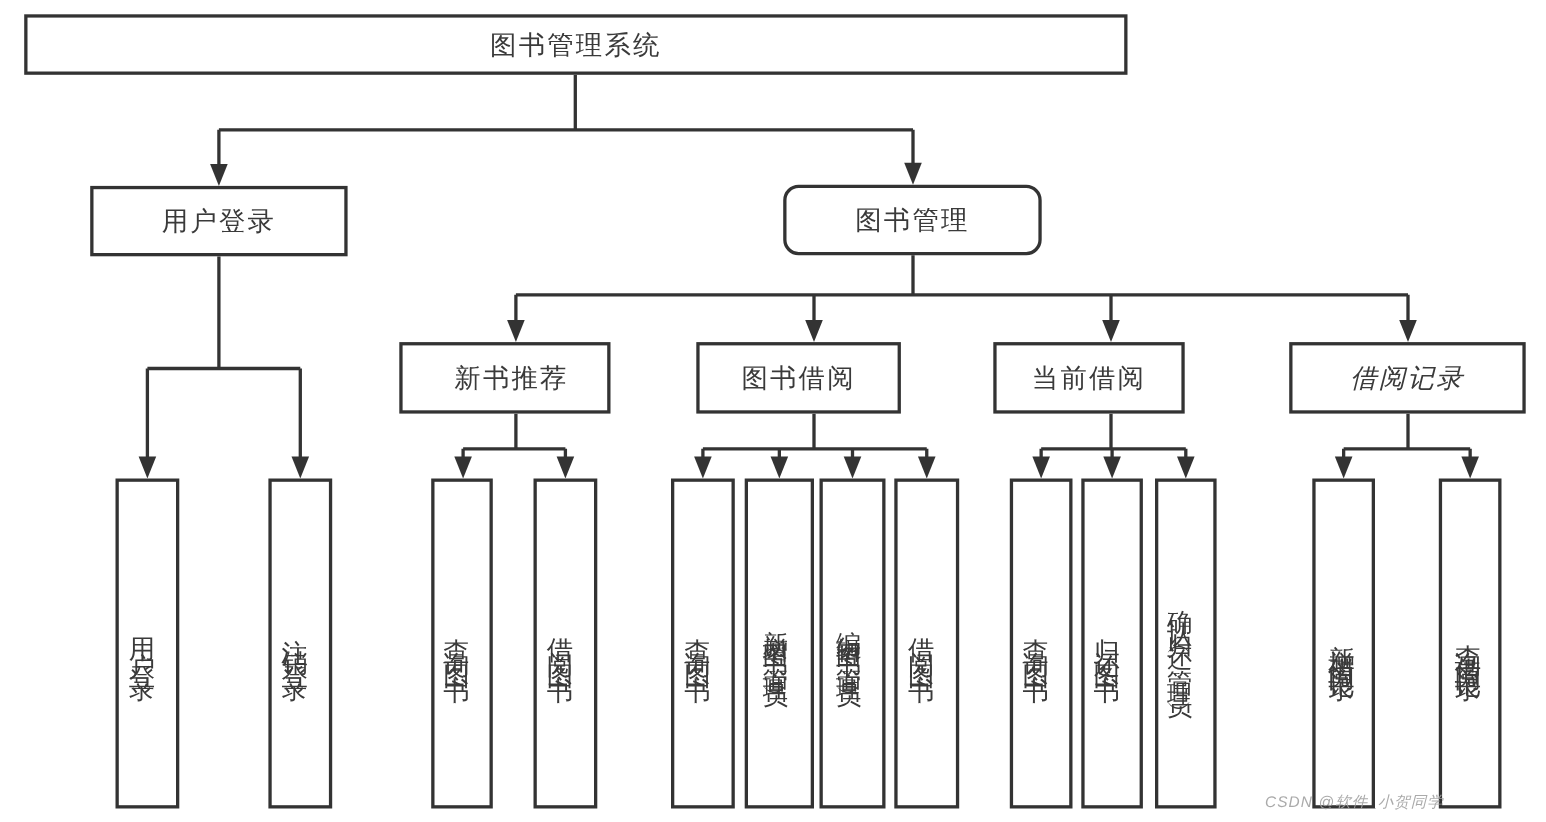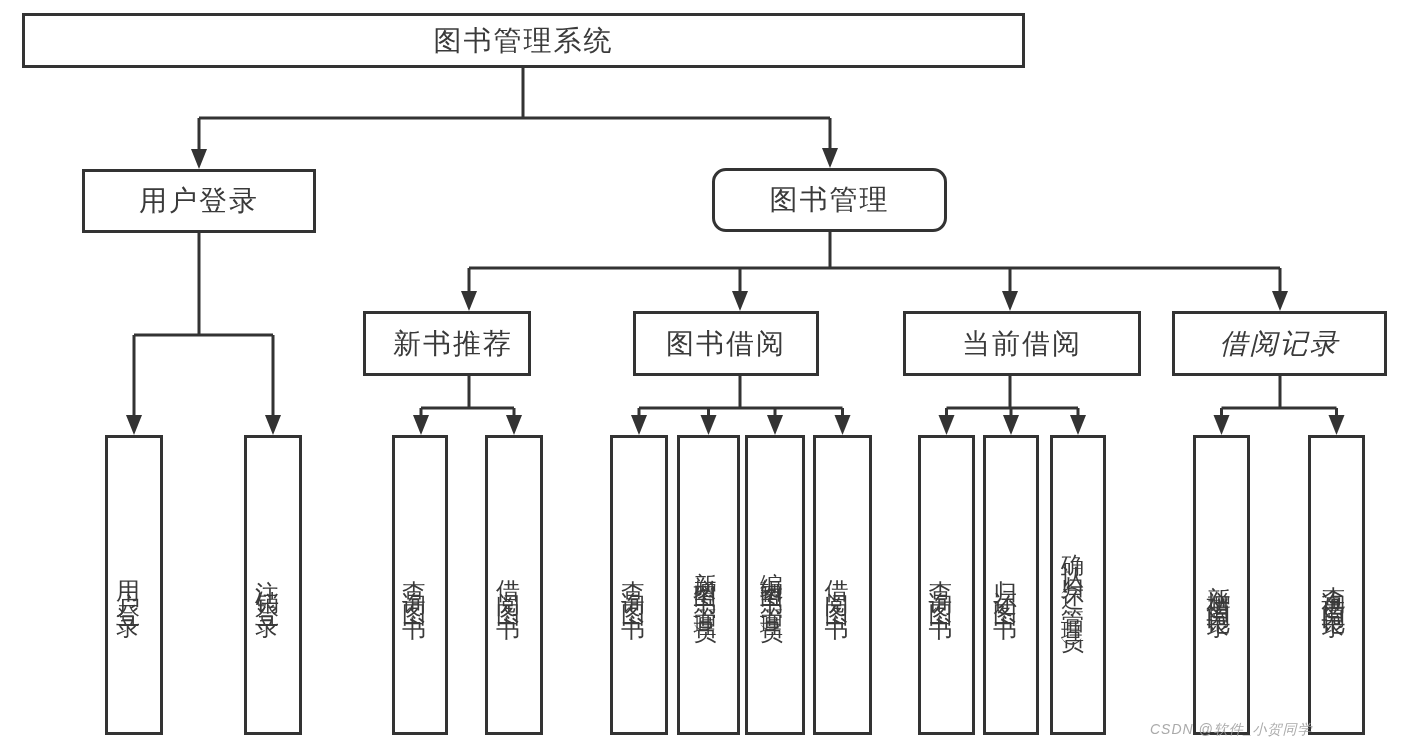--- a/index.html
+++ b/index.html
@@ -26,32 +26,32 @@
     position: absolute;
     box-sizing: border-box;
     border: 3px solid #333333;
     background: #ffffff;
     display: flex;
     align-items: center;
     justify-content: center;
     z-index: 2;
   }
   .hlabel {
-    font-size: 28px;
+    font-size: 24px;
     letter-spacing: 2px;
     color: #3a3a3a;
     white-space: nowrap;
   }
   .root-box   { left: 22px;  top: 13px;  width: 1003px; height: 55px; }
   .l2a        { left: 82px;  top: 169px; width: 234px;  height: 64px; }
   .l2b        { left: 712px; top: 168px; width: 235px;  height: 64px; border-radius: 14px; }
   .l3         { top: 311px;  height: 65px; }
-  .l3a        { left: 363px;  width: 168px; padding-left: 12px; }
+  .l3a        { left: 363px;  width: 192px; padding-left: 12px; }
   .l3b        { left: 633px;  width: 186px; }
-  .l3c        { left: 903px;  width: 238px; }
+  .l3c        { left: 903px;  width: 174px; }
   .l3d        { left: 1172px; width: 215px; font-style: italic; }
   .leaf       { top: 435px; height: 300px; width: 58px; }
   .leaf .vlabel {
     writing-mode: vertical-rl;
     text-orientation: mixed;
     font-size: 24px;
     color: #3a3a3a;
     line-height: 1;
     white-space: nowrap;
   }

